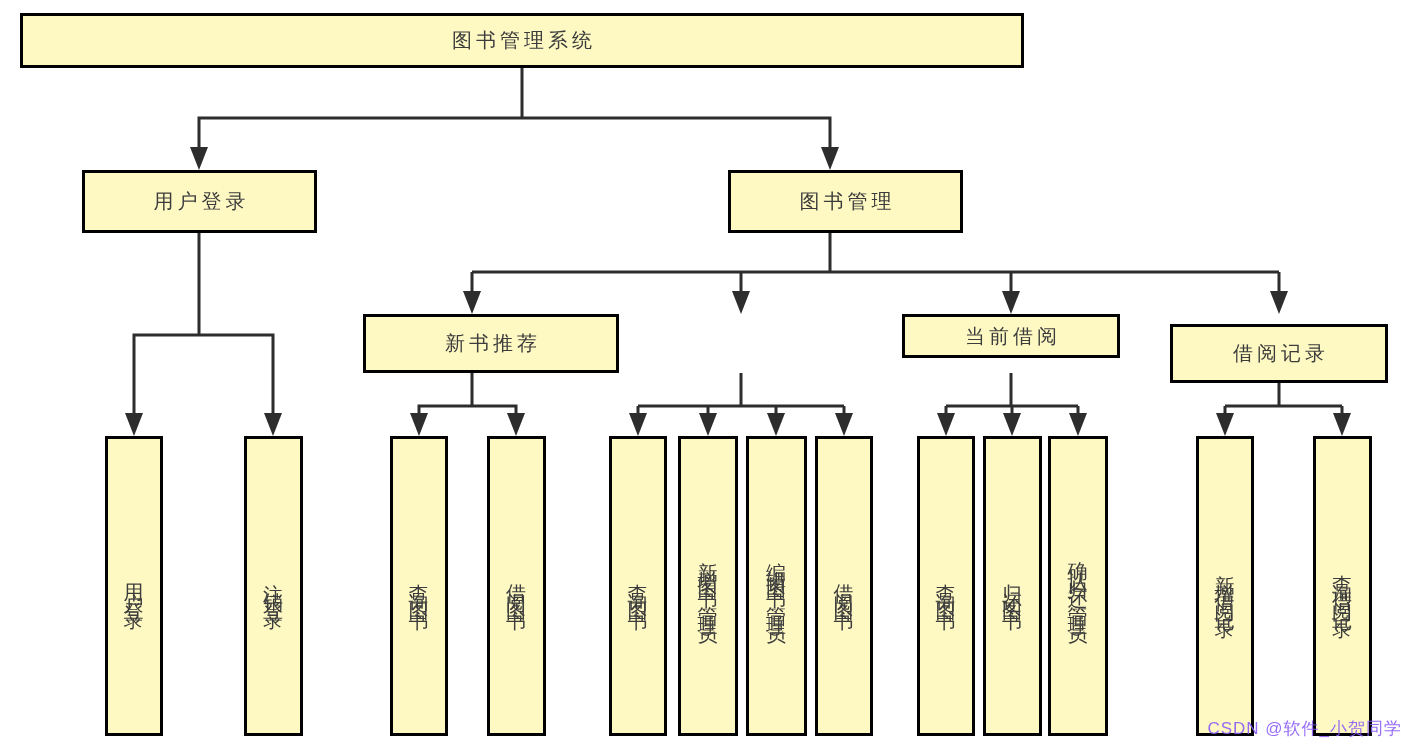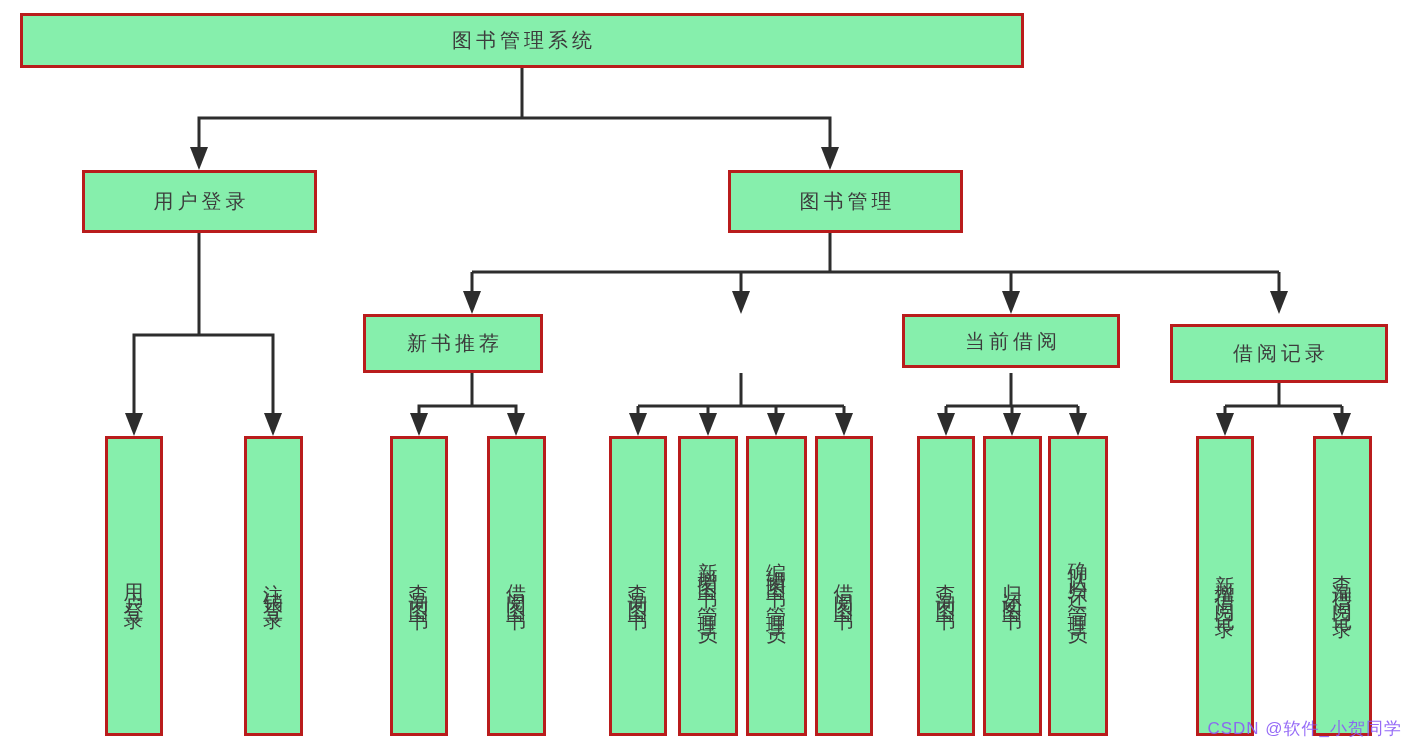--- a/index.html
+++ b/index.html
@@ -8,22 +8,22 @@
     position:relative;
     width:1405px; height:747px;
     background:#ffffff;
     font-family:"Liberation Sans", sans-serif;
     overflow:hidden;
   }
   svg.wires { position:absolute; left:0; top:0; z-index:1; }
   .node {
     position:absolute;
     display:flex; align-items:center; justify-content:center;
-    background:#86efac;
-    border:3px solid #b91c1c;
+    background:#fef9c3;
+    border:3px solid #000000;
     color:#3c3c3c;
     font-size:20px;
     letter-spacing:4px;
     text-indent:4px;
     z-index:2;
     white-space:nowrap;
   }
   .vnode {
     letter-spacing:0;
     text-indent:0;
@@ -81,22 +81,22 @@
       <polygon points="1216,413 1234,413 1225,436"></polygon>
       <polygon points="1333,413 1351,413 1342,436"></polygon>
     </g>
   </svg>
 
   <div class="node" style="left:20px; top:13px; width:1004px; height:55px;">图书管理系统</div>
 
   <div class="node" style="left:82px; top:170px; width:235px; height:63px;">用户登录</div>
   <div class="node" style="left:712px; top:170px; width:235px; height:63px;margin-left:16px;">图书管理</div>
 
-  <div class="node" style="left:363px; top:314px; width:180px; height:59px;">新书推荐</div>
-  <div class="node" style="left:902px; top:314px; width:218px; height:54px;">当前借阅</div>
+  <div class="node" style="left:363px; top:314px; width:256px; height:59px;">新书推荐</div>
+  <div class="node" style="left:902px; top:314px; width:218px; height:44px;">当前借阅</div>
   <div class="node" style="left:1170px; top:324px; width:218px; height:59px;">借阅记录</div>
 
   <div class="node vnode" style="left:105px; top:436px; width:58px; height:300px;">
     <span>用户登录</span>
   </div>
   <div class="node vnode" style="left:244px; top:436px; width:59px; height:300px;">
     <span>注销登录</span>
   </div>
 
   <div class="node vnode" style="left:390px; top:436px; width:58px; height:300px;">

